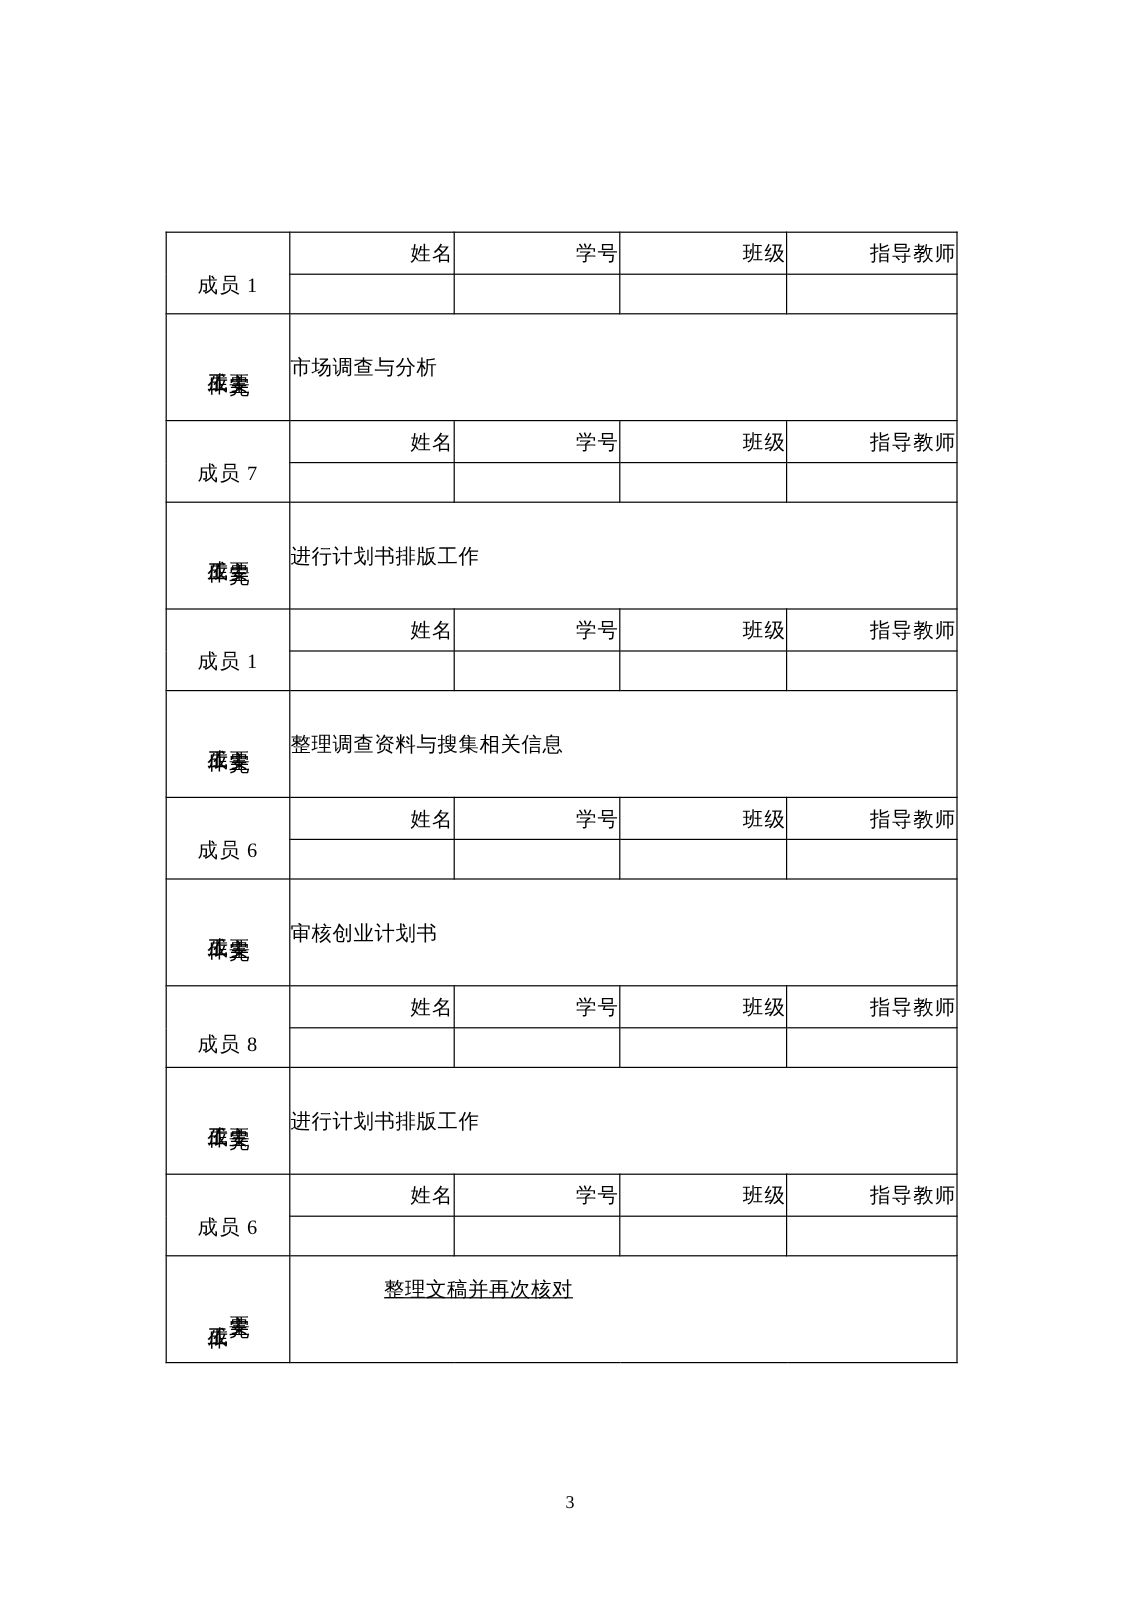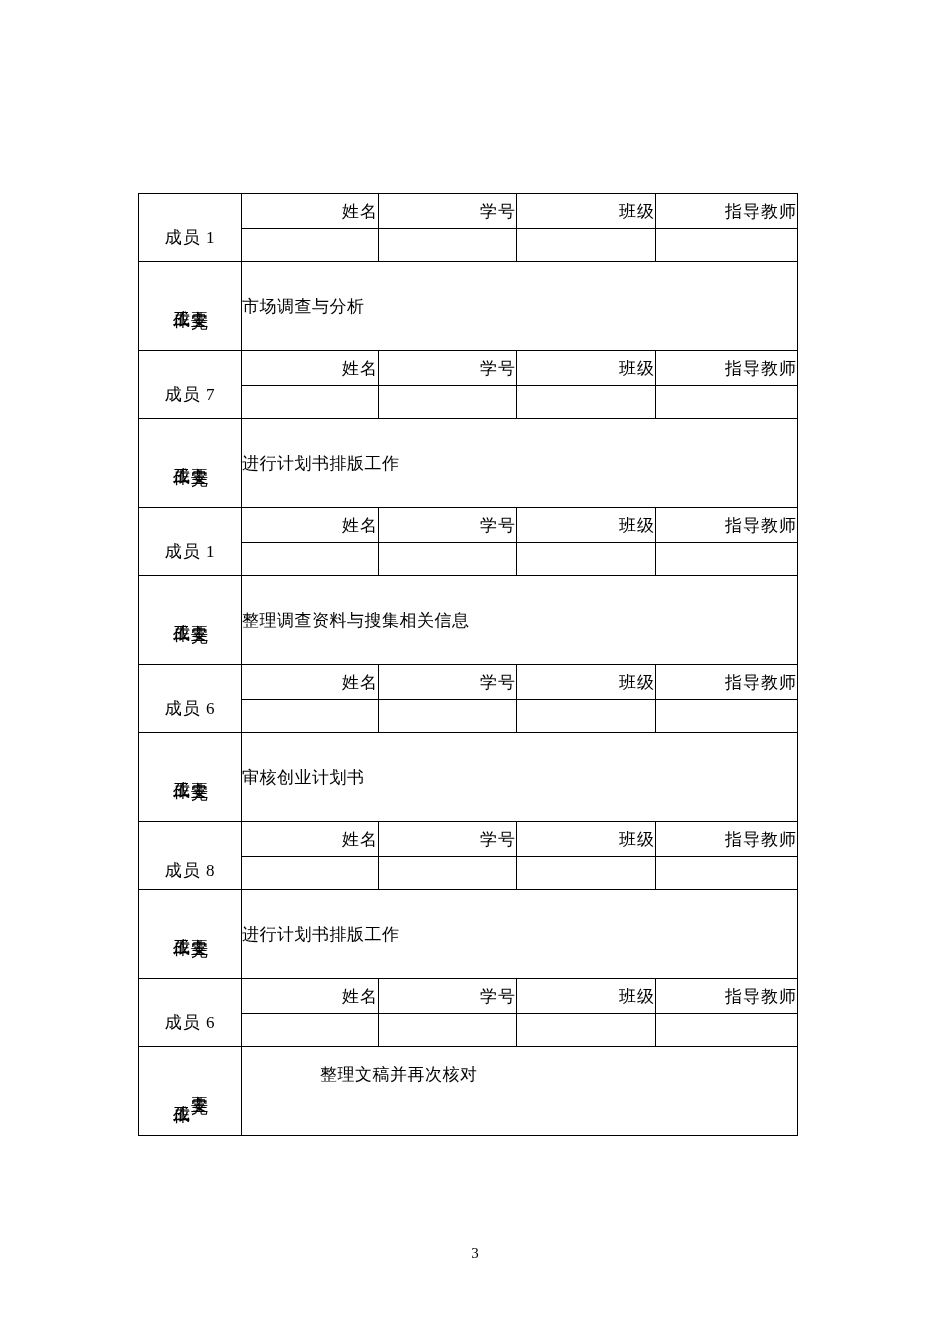--- a/index.html
+++ b/index.html
@@ -121,20 +121,21 @@
     letter-spacing: 0.5px;
   }
   .task-cell.align-left {
     text-align: left;
     vertical-align: top;
   }
   .task-cell.align-left .task-inner {
     display: block;
     padding-left: 78px;
     padding-top: 16px;
+    text-decoration: underline;
   }
 
   
   .c-name  { width: 136px; }
   .c-id    { width: 137px; }
   .c-class { width: 138px; }
   .c-teach { width: 141px; }
 
   
   .c-name-b  { width: 136px; }

